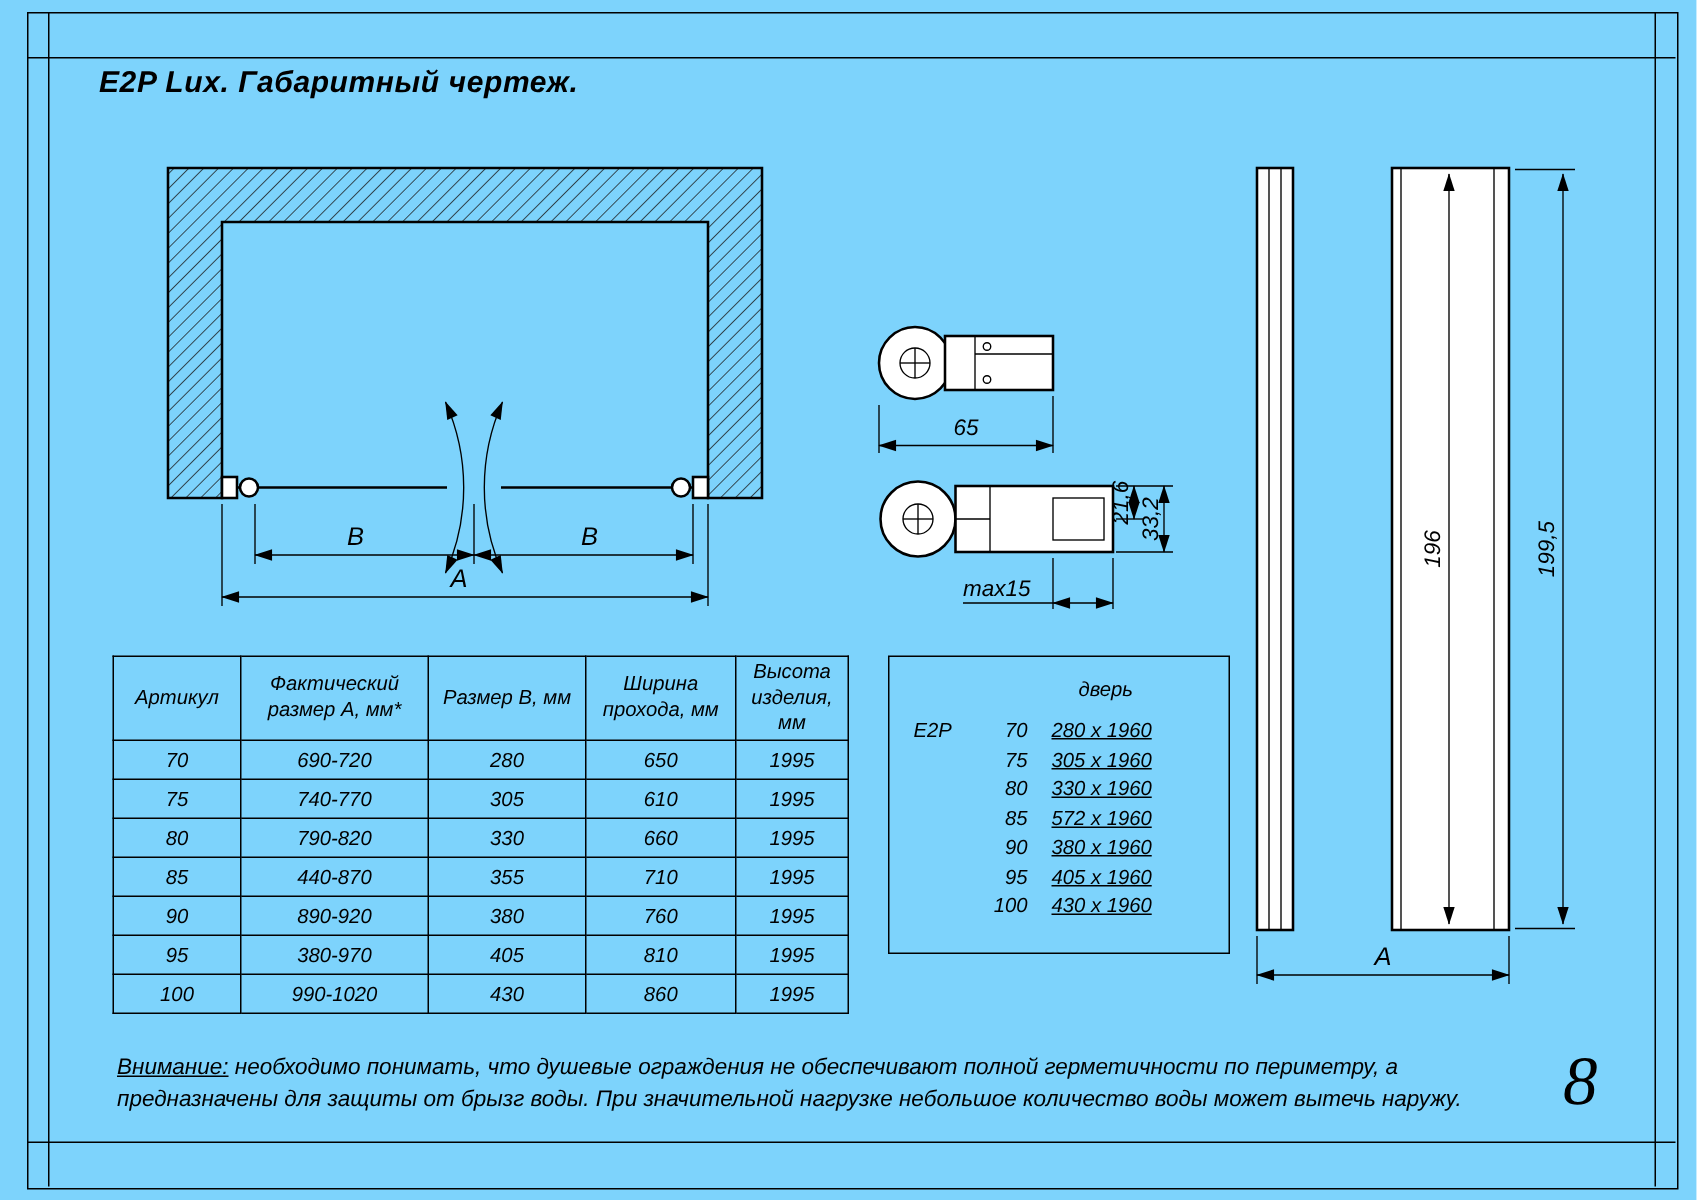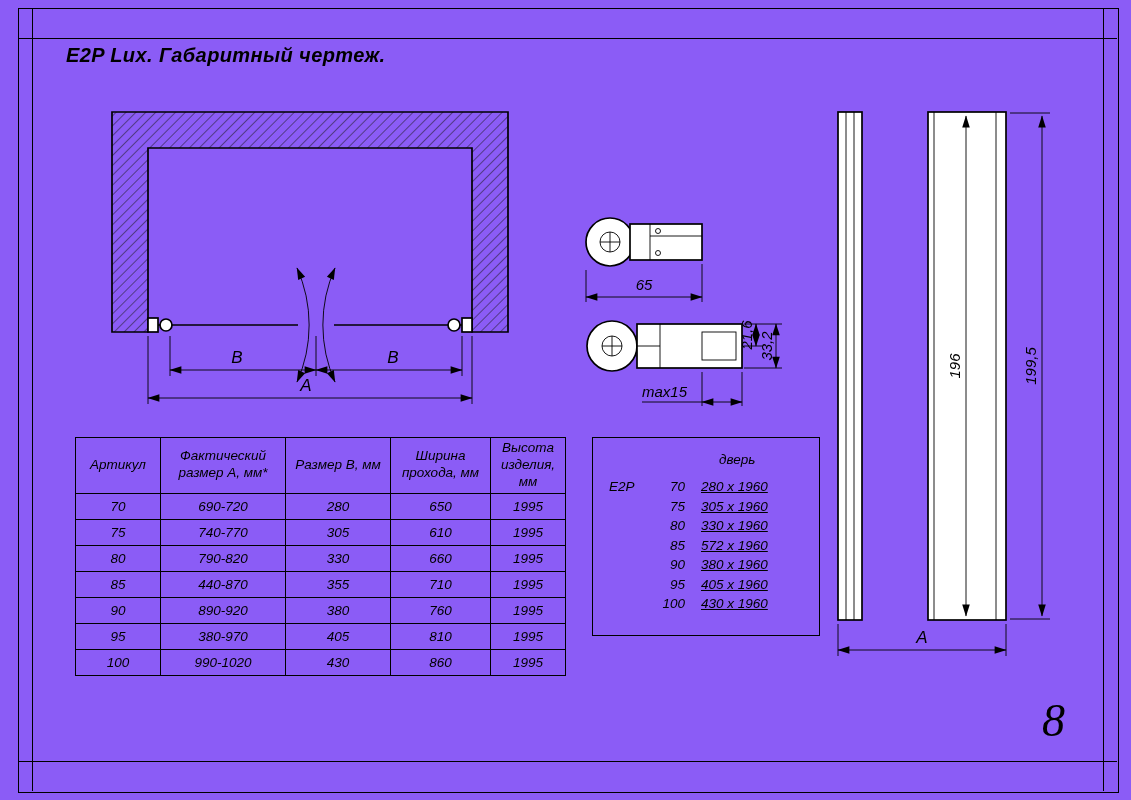--- a/index.html
+++ b/index.html
@@ -1,16 +1,16 @@
 <!DOCTYPE html>
 <html><head>
 <meta charset="utf-8">
 <style>
   html,body{margin:0;padding:0;background:#fff;}
-  .page{position:relative;width:1131px;height:800px;background:#8b5cf6;overflow:hidden;
+  .page{position:relative;width:1131px;height:800px;background:#7dd3fc;overflow:hidden;
         font-family:"Liberation Sans",sans-serif;color:#000;}
   
   .frame-outer{position:absolute;left:18px;top:8px;width:1099px;height:783px;border:1.6px solid #000;}
   .fl{position:absolute;background:#000;}
   .fl-left{left:32px;top:8px;width:1.4px;height:783px;}
   .fl-right{left:1103px;top:8px;width:1.4px;height:783px;}
   .fl-top{left:18px;top:38px;width:1099px;height:1.4px;}
   .fl-bottom{left:18px;top:761px;width:1099px;height:1.4px;}
   
   .title{position:absolute;left:66px;top:44px;font-size:20px;font-weight:bold;font-style:italic;letter-spacing:.4px;}
@@ -265,16 +265,19 @@
       <span class="ds">95</span>
       <span class="dd">405 x 1960</span>
     </div>
     <div class="door-row">
       <span class="dm"></span>
       <span class="ds">100</span>
       <span class="dd">430 x 1960</span>
     </div>
   </div>
 
+  <div class="note">
+    <span class="note-label">Внимание:</span><span> необходимо понимать, что душевые ограждения не обеспечивают полной герметичности по периметру, а предназначены для защиты от брызг воды. При значительной нагрузке небольшое количество воды может вытечь наружу.</span>
+  </div>
 
   <div class="pagenum">8</div>
 
 </div>
 
 </body></html>

